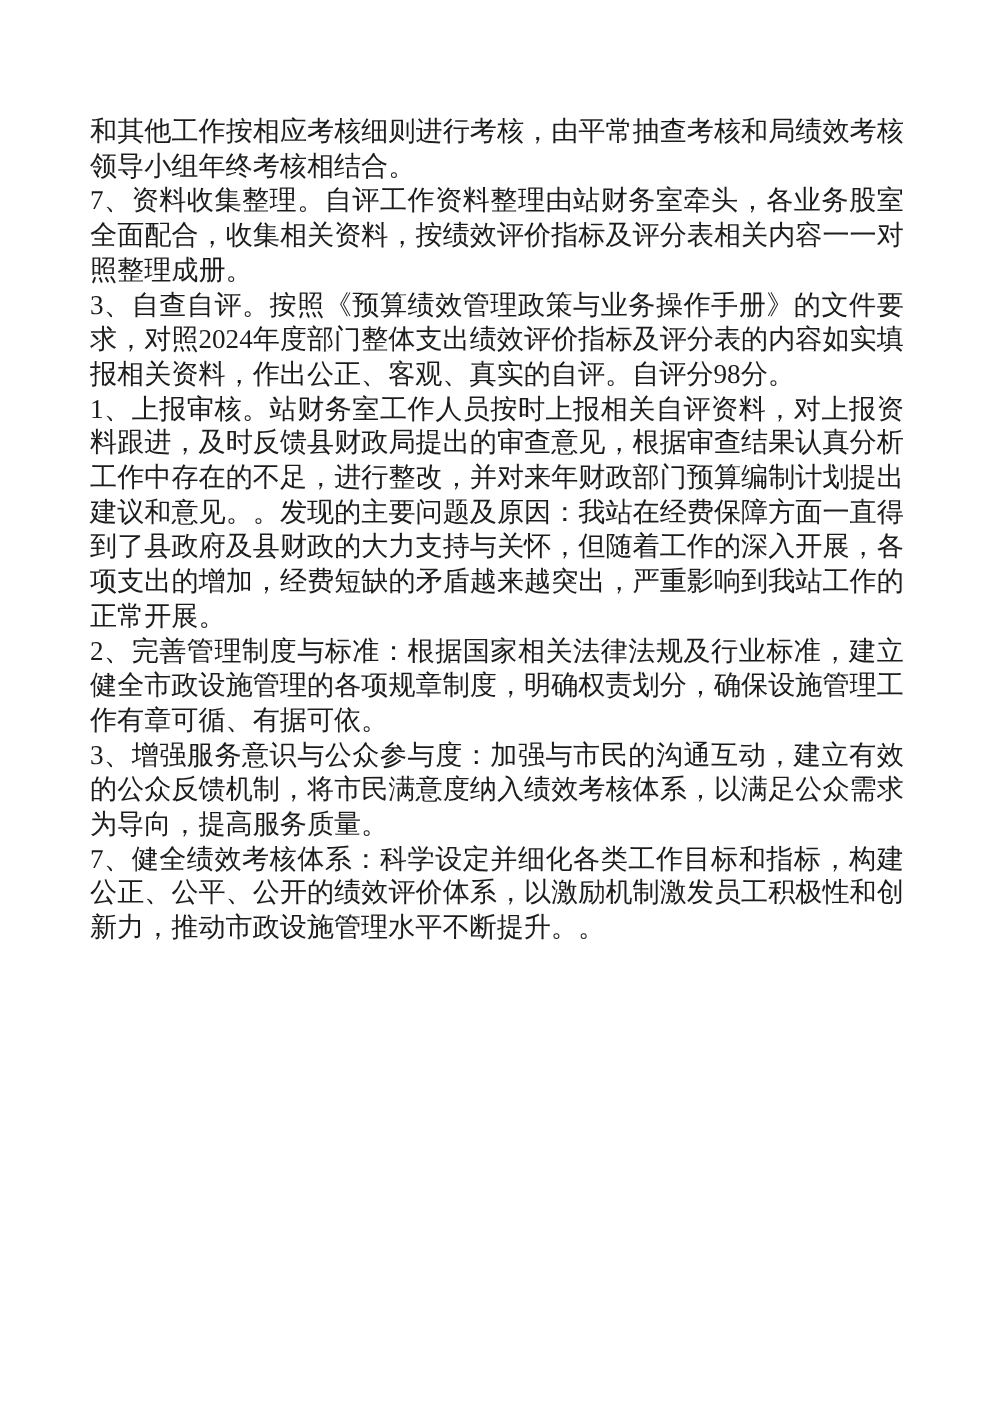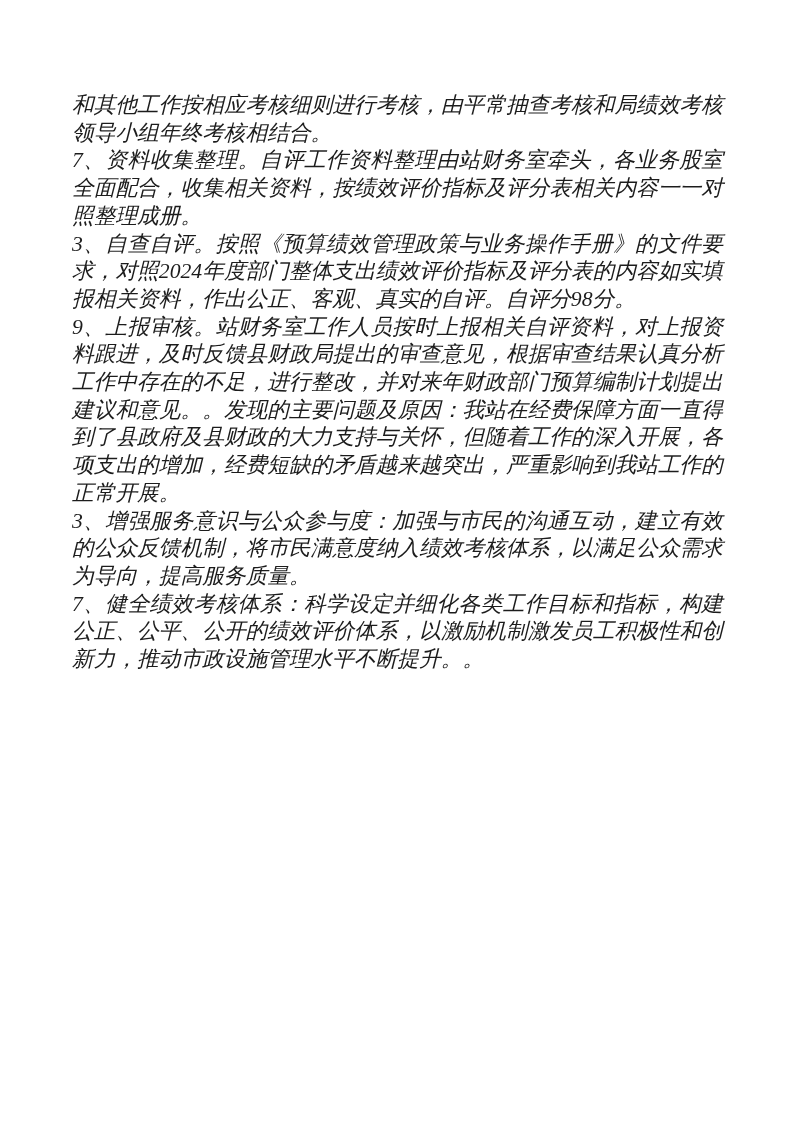--- a/index.html
+++ b/index.html
@@ -21,32 +21,32 @@
     top: 92px;
     width: 651px;
     color: #1c1c1c;
     font-size: 21.7px;
     line-height: 27.7px;
     text-align: justify;
     text-justify: inter-ideograph;
     word-break: break-all;
     line-break: anywhere;
     letter-spacing: 0;
-    font-style: italic;
   }
   .para {
     margin: 0;
     padding: 0;
   }
 </style>
 </head>
 <body>
 
 <div class="page">
   <div class="text-block">
     <p class="para">和其他工作按相应考核细则进行考核，由平常抽查考核和局绩效考核领导小组年终考核相结合。</p>
     <p class="para">7、资料收集整理。自评工作资料整理由站财务室牵头，各业务股室全面配合，收集相关资料，按绩效评价指标及评分表相关内容一一对照整理成册。</p>
     <p class="para">3、自查自评。按照《预算绩效管理政策与业务操作手册》的文件要求，对照2024年度部门整体支出绩效评价指标及评分表的内容如实填报相关资料，作出公正、客观、真实的自评。自评分98分。</p>
-    <p class="para">9、上报审核。站财务室工作人员按时上报相关自评资料，对上报资料跟进，及时反馈县财政局提出的审查意见，根据审查结果认真分析工作中存在的不足，进行整改，并对来年财政部门预算编制计划提出建议和意见。。发现的主要问题及原因：我站在经费保障方面一直得到了县政府及县财政的大力支持与关怀，但随着工作的深入开展，各项支出的增加，经费短缺的矛盾越来越突出，严重影响到我站工作的正常开展。</p>
+    <p class="para">1、上报审核。站财务室工作人员按时上报相关自评资料，对上报资料跟进，及时反馈县财政局提出的审查意见，根据审查结果认真分析工作中存在的不足，进行整改，并对来年财政部门预算编制计划提出建议和意见。。发现的主要问题及原因：我站在经费保障方面一直得到了县政府及县财政的大力支持与关怀，但随着工作的深入开展，各项支出的增加，经费短缺的矛盾越来越突出，严重影响到我站工作的正常开展。</p>
+    <p class="para">2、完善管理制度与标准：根据国家相关法律法规及行业标准，建立健全市政设施管理的各项规章制度，明确权责划分，确保设施管理工作有章可循、有据可依。</p>
     <p class="para">3、增强服务意识与公众参与度：加强与市民的沟通互动，建立有效的公众反馈机制，将市民满意度纳入绩效考核体系，以满足公众需求为导向，提高服务质量。</p>
     <p class="para">7、健全绩效考核体系：科学设定并细化各类工作目标和指标，构建公正、公平、公开的绩效评价体系，以激励机制激发员工积极性和创新力，推动市政设施管理水平不断提升。。</p>
   </div>
 </div>
 
 </body></html>

